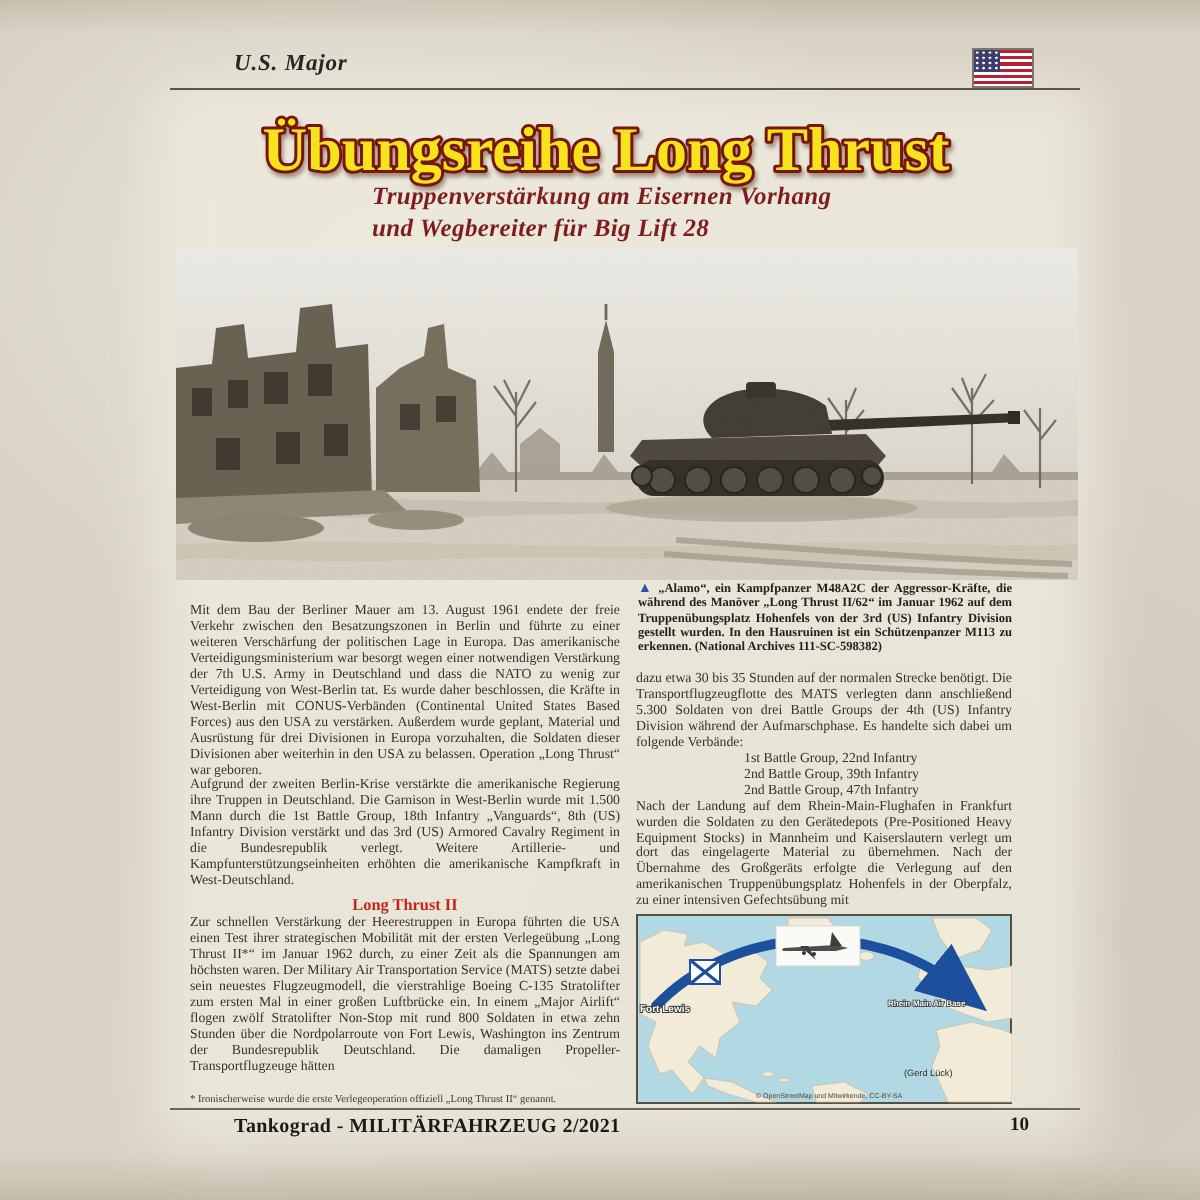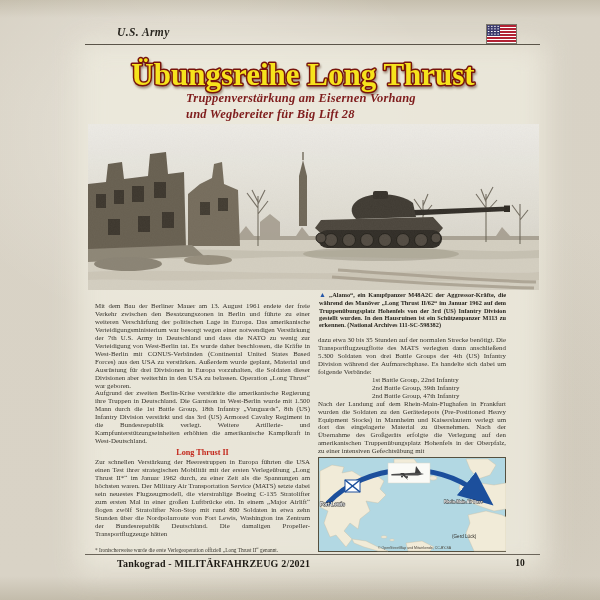--- a/index.html
+++ b/index.html
@@ -54,30 +54,30 @@
   .bg-list { padding-left:54px; text-align:left; }
 
   .footnote { margin-top:9px; font-size:5.3px; line-height:6.5px; color:#3a3730;
     text-align:left; }
 
   .map-box { left:318px; top:457px; width:188px; height:95px; }
 
   .footer-left { left:117px; top:558px; font-size:10px; font-weight:bold; color:#1d1a14;
     letter-spacing:.2px; }
   .footer-page { left:505px; top:558px; width:30px; font-size:9.5px; font-weight:bold;
-    color:#1d1a14; text-align:center; }
+    color:#1d1a14; text-align:left; }
 
   svg text { font-family:"Liberation Sans", sans-serif; }
 </style>
 </head>
 <body>
 
 <div class="paper-glow"></div>
 
-<div class="abs us-army">U.S. Army</div>
+<div class="abs us-army">U.S. Major</div>
 <div class="abs flag">
   <div class="canton"></div>
 </div>
 <div class="abs rule rule-top"></div>
 
 <svg class="abs title-svg" viewBox="0 0 430 44">
   <text x="215" y="33" text-anchor="middle" fill="#f6e31c" stroke="#77140b" stroke-width="3">Übungsreihe Long Thrust</text>
 </svg>
 
 <div class="abs subtitle">

